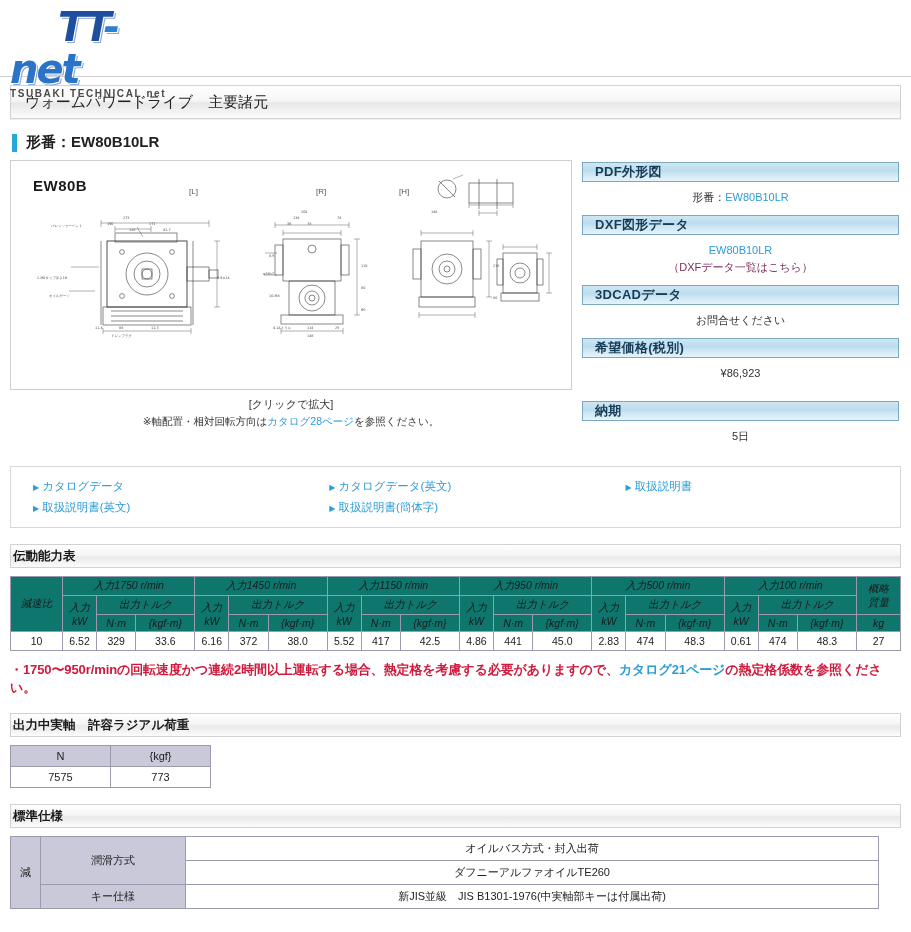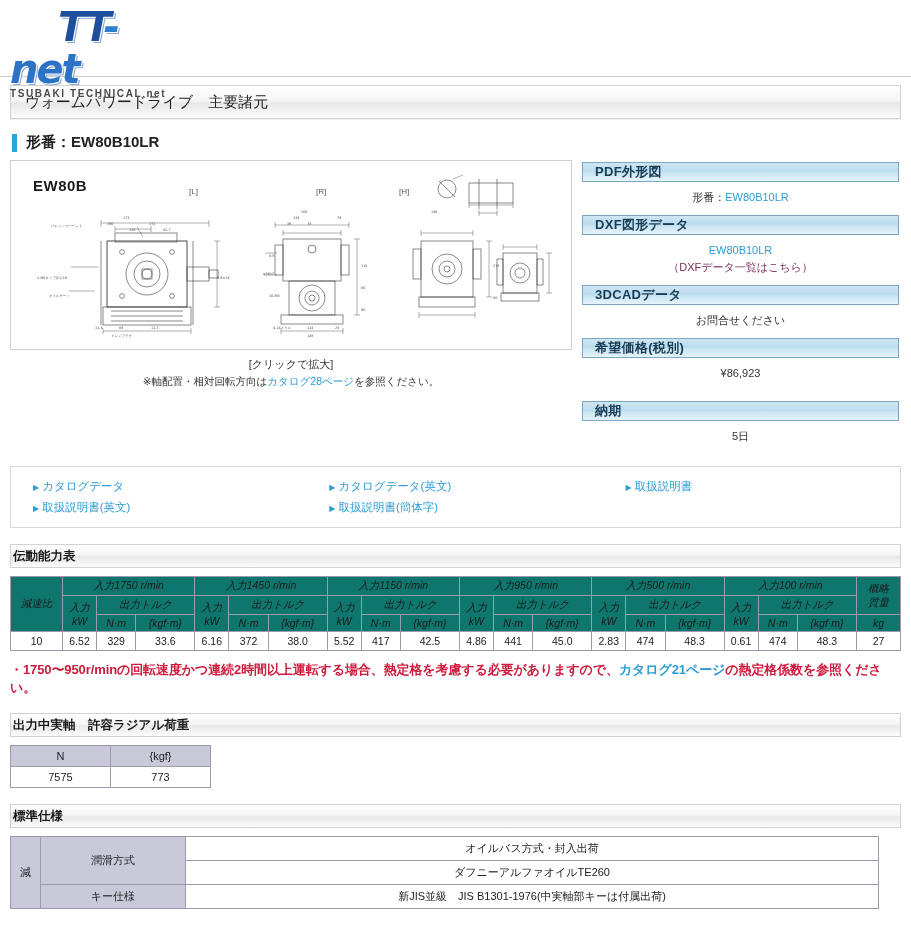--- a/index.html
+++ b/index.html
@@ -51,21 +51,21 @@
     display: flex; align-items: center;
     font-size: 15px; font-weight: bold; color: #222;
   }
   .model-accent {
     width: 5px; height: 18px; background: #27a6d8; margin-right: 9px;
   }
 
   
   .main-row { display: flex; padding: 0 10px; gap: 10px; }
   .draw-box {
-    width: 562px; height: 190px;
+    width: 562px; height: 230px;
     border: 1px solid #cfcfcf; background: #fff;
     position: relative; overflow: hidden;
   }
   .draw-title {
     position: absolute; left: 22px; top: 16px;
     font-size: 15px; font-weight: bold; color: #1a1a1a;
     letter-spacing: .5px;
   }
   .view-label {
     position: absolute; font-size: 8px; color: #555;

